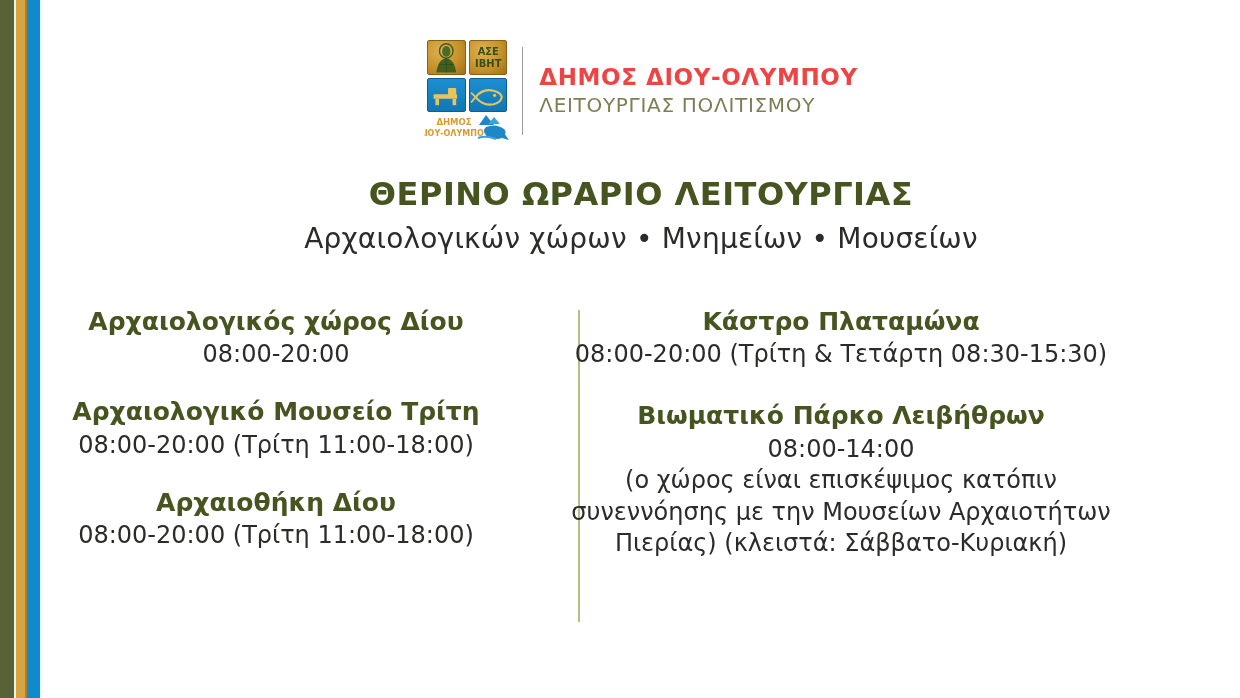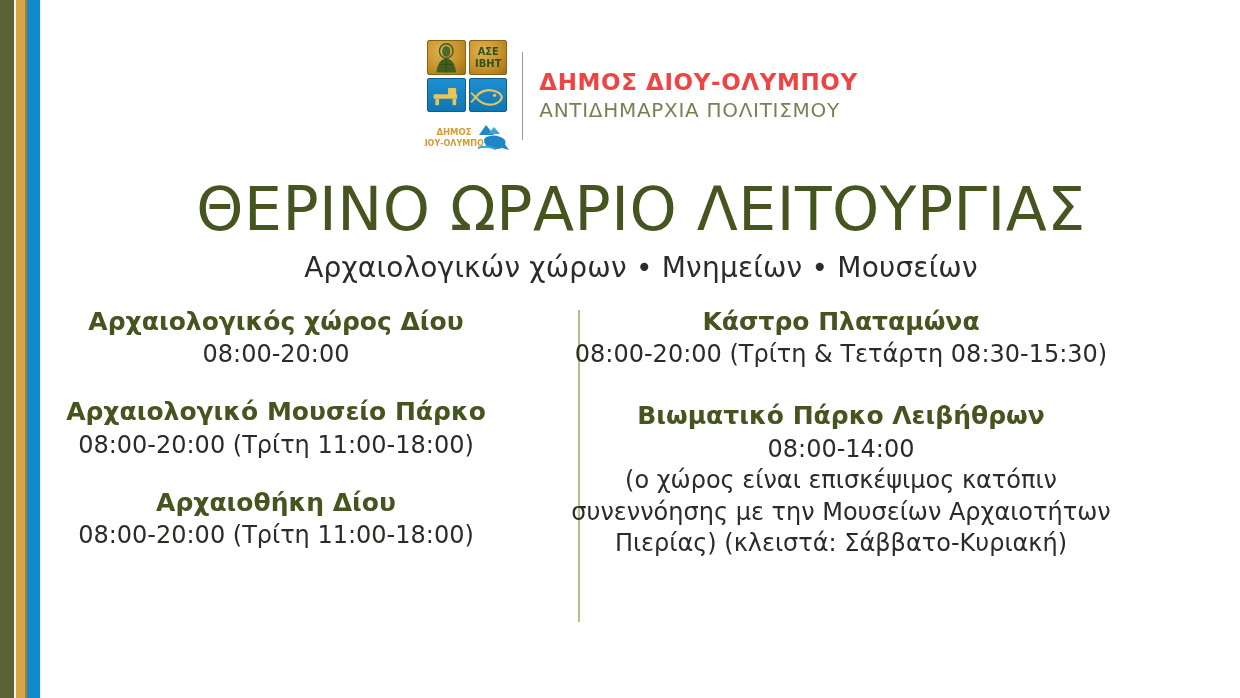--- a/index.html
+++ b/index.html
@@ -77,21 +77,21 @@
     background: radial-gradient(circle at 35% 30%, #e0b252 0%, #c48f28 60%, #9e7016 100%);
     border: 1px solid #8a6212;
   }
   .cell-blue {
     background: linear-gradient(180deg, #1b8fd2 0%, #1077b4 100%);
     border: 1px solid #0e5e8f;
   }
   .cell-svg { display: block; width: 100%; height: 100%; }
 
   .logo-wordmark {
-    margin-top: 11px;
+    margin-top: 1px;
     width: 86px;
     height: 28px;
     position: relative;
   }
 
   .lockup-divider {
     width: 1px;
     height: 88px;
     background: #9a9a9a;
     margin: 0 16px 0 12px;
@@ -116,22 +116,22 @@
   }
 
   
   .title-block {
     position: absolute;
     left: 0; right: 0;
     top: 178px;
     text-align: center;
   }
   .main-title {
-    font-size: 60px;
-    font-weight: normal;
+    font-size: 32px;
+    font-weight: bold;
     color: #46551f;
     letter-spacing: 0.5px;
     line-height: 1.05;
   }
   .sub-title {
     margin-top: 10px;
     font-size: 28px;
     font-weight: normal;
     color: #2b2b28;
     letter-spacing: 0.2px;
@@ -251,21 +251,21 @@
             <path d="M78 25 L85 27 L80 20 Z" fill="#1f87c7"></path>
             <path d="M54 25 Q62 22 72 26" stroke="#3ba3dc" stroke-width="2" fill="none"></path>
           </svg>
         </div>
       </div>
 
       <div class="lockup-divider"></div>
 
       <div class="org-text">
         <div class="org-line1">ΔΗΜΟΣ ΔΙΟΥ-ΟΛΥΜΠΟΥ</div>
-        <div class="org-line2">ΑΝΤΙΔΗΜΑΡΧΙΑ ΠΟΛΙΤΙΣΜΟΥ</div>
+        <div class="org-line2">ΛΕΙΤΟΥΡΓΙΑΣ ΠΟΛΙΤΙΣΜΟΥ</div>
       </div>
 
     </div>
   </div>
 
   <div class="title-block">
     <div class="main-title">ΘΕΡΙΝΟ ΩΡΑΡΙΟ ΛΕΙΤΟΥΡΓΙΑΣ</div>
     <div class="sub-title">Αρχαιολογικών χώρων • Μνημείων • Μουσείων</div>
   </div>
 
@@ -274,21 +274,21 @@
   <div class="columns">
 
     <div class="col col-left">
 
       <div class="entry">
         <div class="entry-name">Αρχαιολογικός χώρος Δίου</div>
         <div class="entry-hours">08:00-20:00</div>
       </div>
 
       <div class="entry" style="margin-top:18px;">
-        <div class="entry-name">Αρχαιολογικό Μουσείο Πάρκο</div>
+        <div class="entry-name">Αρχαιολογικό Μουσείο Τρίτη</div>
         <div class="entry-hours">08:00-20:00 (Τρίτη 11:00-18:00)</div>
       </div>
 
       <div class="entry" style="margin-top:18px;">
         <div class="entry-name">Αρχαιοθήκη Δίου</div>
         <div class="entry-hours">08:00-20:00 (Τρίτη 11:00-18:00)</div>
       </div>
 
     </div>
 

